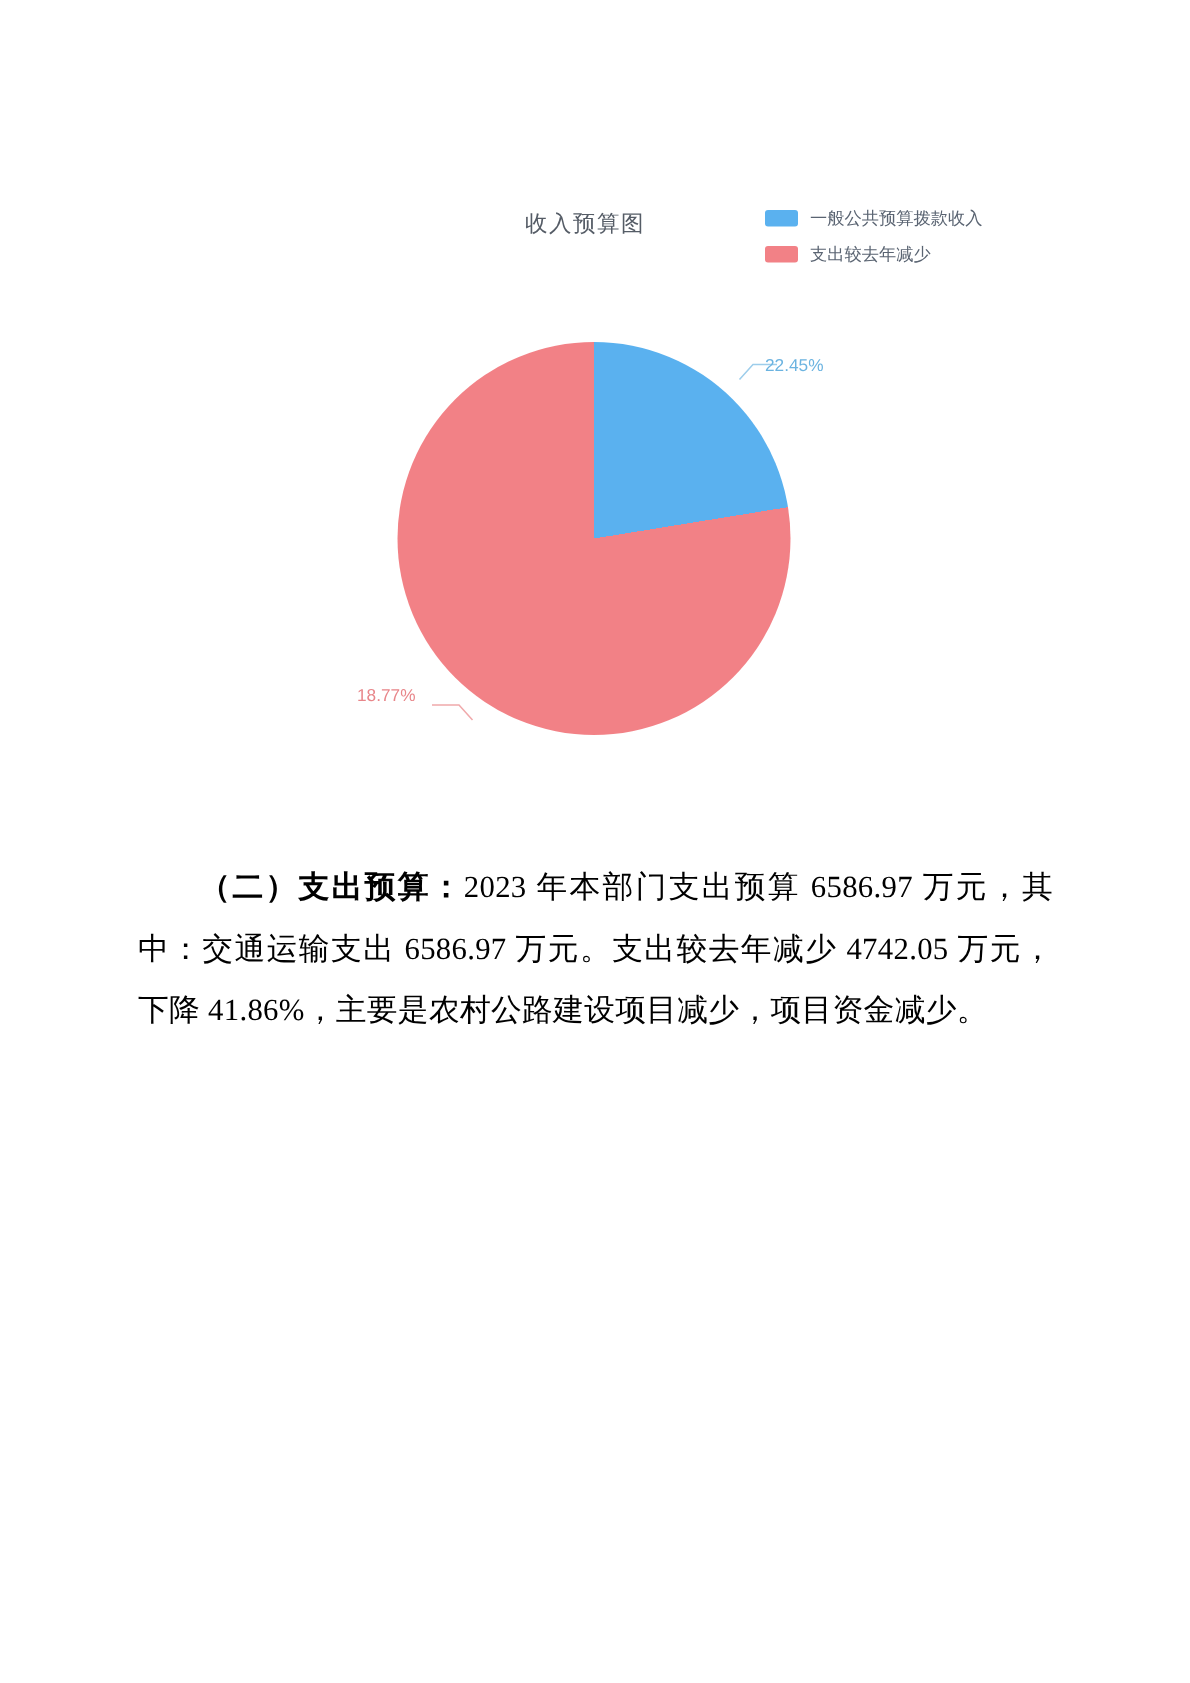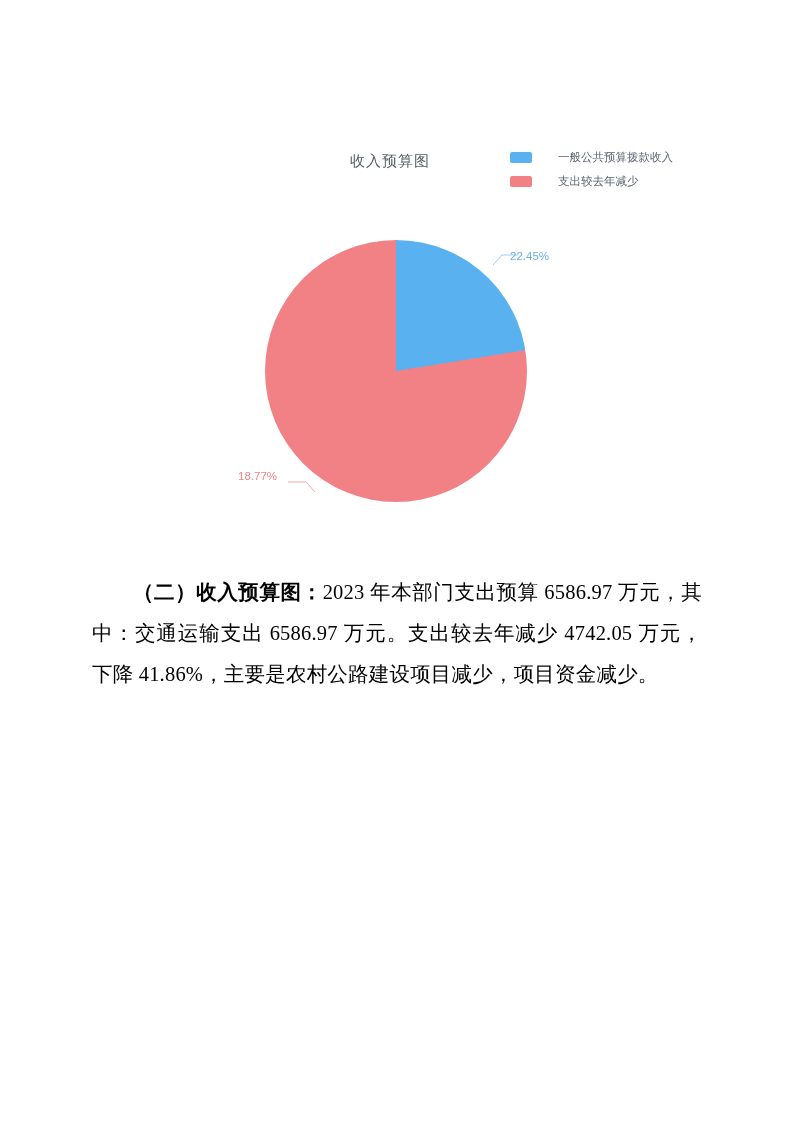--- a/index.html
+++ b/index.html
@@ -20,21 +20,21 @@
     position: absolute;
     top: 0; left: 0;
     width: 793px;
     height: 1122px;
   }
 
   
   .chart-block {
     position: absolute;
     left: 0;
-    top: 132px;
+    top: 120px;
     width: 664px;
     height: 420px;
   }
 
   .chart-title {
     position: absolute;
     left: 350px;
     top: 20px;
     font-family: "Liberation Sans", sans-serif;
     font-size: 15px;
@@ -49,21 +49,20 @@
     top: 18px;
     font-family: "Liberation Sans", sans-serif;
     font-size: 11.5px;
     color: #5a6472;
   }
   .legend-row {
     display: flex;
     align-items: center;
     margin-bottom: 9px;
     white-space: nowrap;
-    gap: 18px;
   }
   .legend-swatch {
     width: 22px;
     height: 11px;
     border-radius: 2px;
     margin-right: 8px;
     flex: none;
   }
 
   .pie-wrap {
@@ -157,17 +156,17 @@
         <polyline points="27,22 18,12 0,12" fill="none" stroke="#f0a9ab" stroke-width="1"></polyline>
       </svg>
     </div>
 
     <div class="slice-label label-a">22.45%</div>
     <div class="slice-label label-b">18.77%</div>
   </div>
 
   <div class="body-text">
     <p>
-      <span class="lead">（二）收入预算图：</span><span>2023 年本部门支出预算 6586.97 万元，其中：交通运输支出 6586.97 万元。支出较去年减少 4742.05 万元，下降 41.86%，主要是农村公路建设项目减少，项目资金减少。</span>
+      <span class="lead">（二）支出预算：</span><span>2023 年本部门支出预算 6586.97 万元，其中：交通运输支出 6586.97 万元。支出较去年减少 4742.05 万元，下降 41.86%，主要是农村公路建设项目减少，项目资金减少。</span>
     </p>
   </div>
 
 </div>
 
 </body></html>

